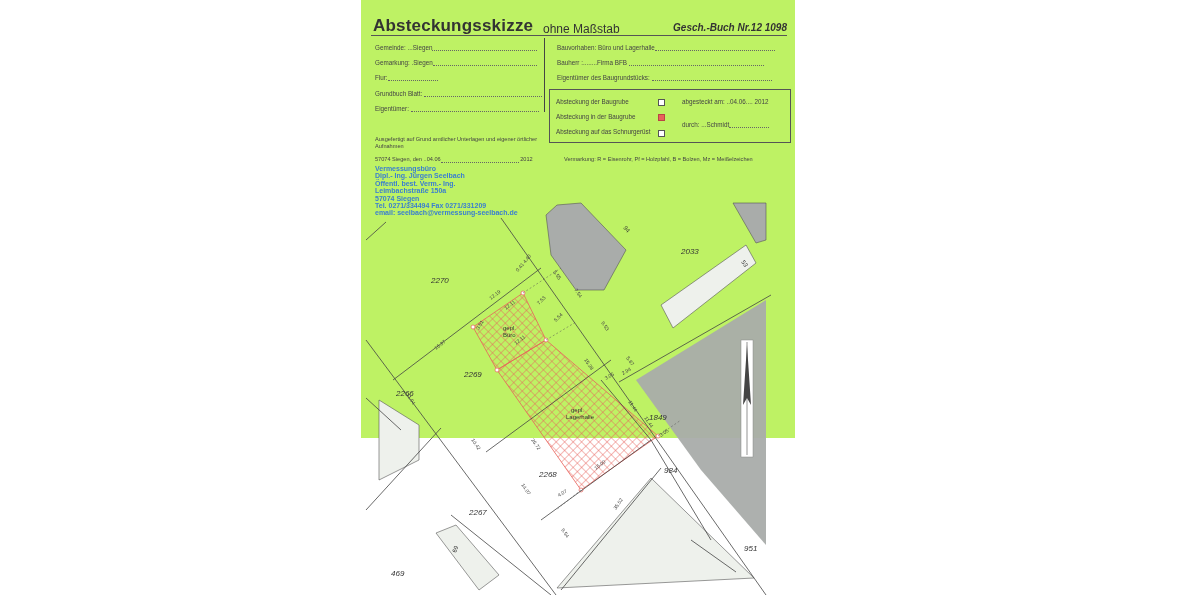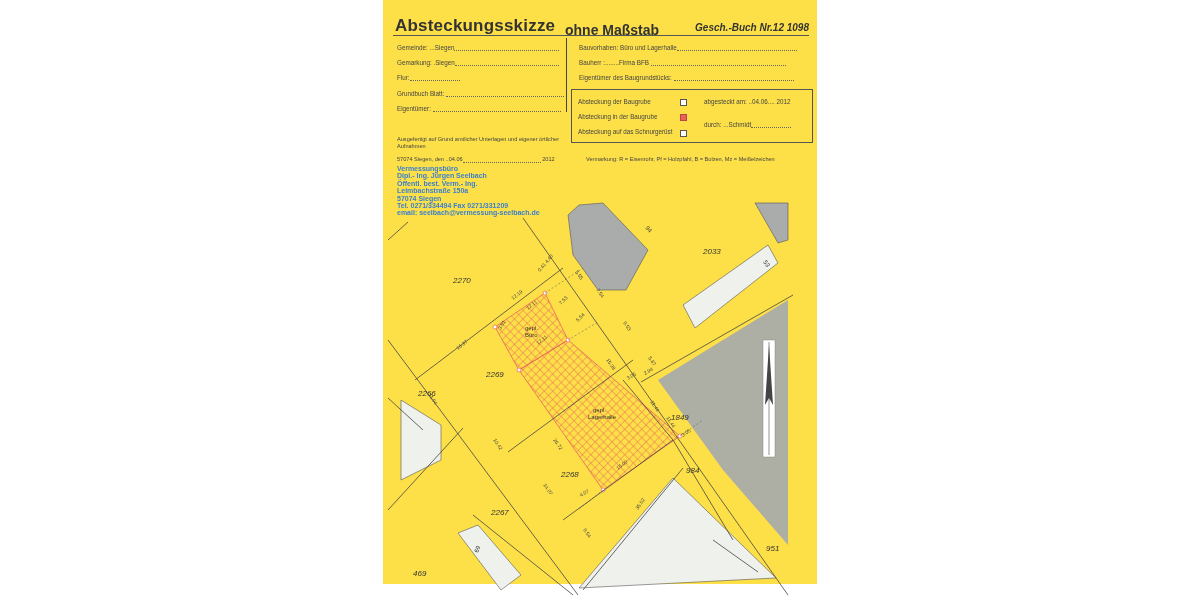--- a/index.html
+++ b/index.html
@@ -1,19 +1,19 @@
 <!DOCTYPE html>
 <html><head>
 <meta charset="utf-8">
 <style>
   html, body { margin: 0; padding: 0; }
   body { width: 1200px; height: 600px; background: #ffffff; position: relative; overflow: hidden; font-family: "Liberation Sans", sans-serif; }
-  .page { position: absolute; left: 383px; top: 0; width: 434px; height: 584px; background: #fde047; }
+  .page { position: absolute; left: 361px; top: 0; width: 434px; height: 438px; background: #bef264; }
   .title { position: absolute; left: 12px; top: 16px; font-size: 17px; font-weight: bold; color: #333; letter-spacing: 0.2px; }
-  .scale { position: absolute; left: 182px; top: 22px; font-size: 14px; font-weight: bold; color: #333; }
+  .scale { position: absolute; left: 182px; top: 22px; font-size: 12px; font-weight: normal; color: #333; }
   .gesch { position: absolute; right: 8px; top: 22px; font-size: 10px; font-weight: bold; color: #333; font-style: italic; }
   .title-rule { position: absolute; left: 10px; top: 35px; width: 416px; height: 1px; background: #555; }
   .field { position: absolute; font-size: 6.3px; color: #444; white-space: nowrap; }
   .dots { display: inline-block; border-bottom: 1px dotted #666; height: 6px; vertical-align: bottom; }
   .vsep { position: absolute; left: 183px; top: 38px; width: 1px; height: 74px; background: #444; }
   .box { position: absolute; left: 188px; top: 89px; width: 240px; height: 52px; border: 1px solid #555; }
   .box-row { position: absolute; font-size: 6.3px; color: #444; white-space: nowrap; }
   .cb { position: absolute; width: 5px; height: 5px; border: 1px solid #555; background: #fff; }
   .cb.checked { background: #e8625a; border-color: #b44; }
   .note { position: absolute; font-size: 5.6px; color: #444; line-height: 7px; }

